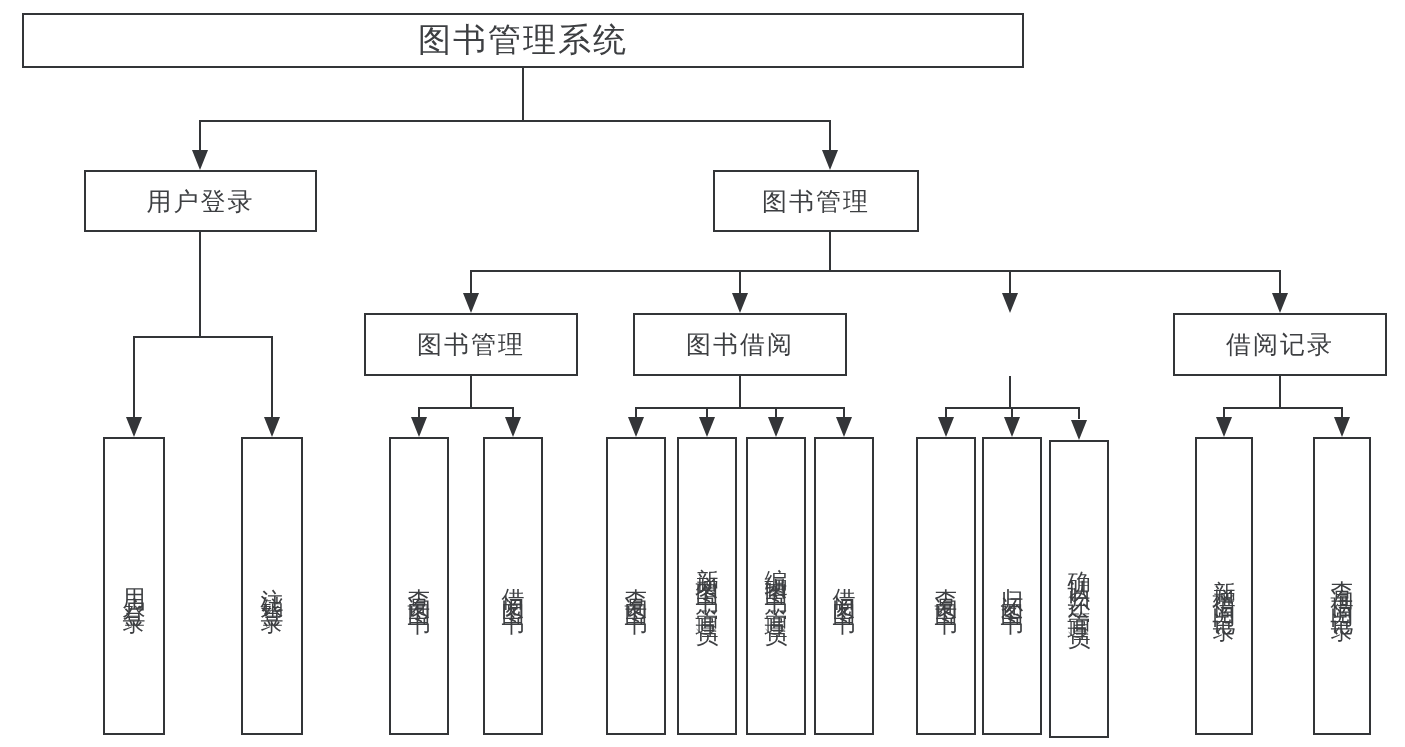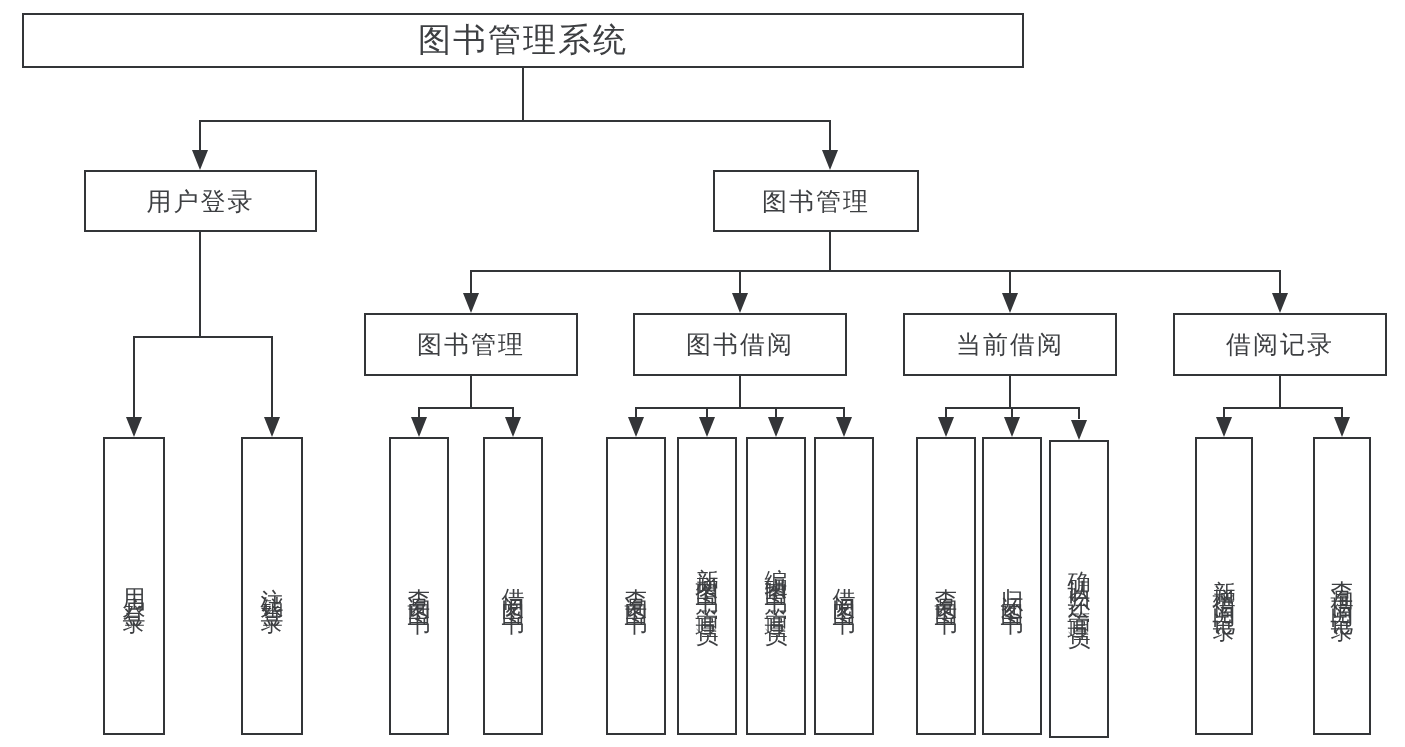--- a/index.html
+++ b/index.html
@@ -76,21 +76,20 @@
 
 <div id="canvas">
 
   <div class="box h root-box" style="left:22px; top:13px; width:1002px; height:55px;">图书管理系统</div>
 
   <div class="box h" style="left:84px; top:170px; width:233px; height:62px;">用户登录</div>
   <div class="box h" style="left:713px; top:170px; width:206px; height:62px;">图书管理</div>
 
   <div class="box h" style="left:364px; top:313px; width:214px; height:63px;">图书管理</div>
   <div class="box h" style="left:633px; top:313px; width:214px; height:63px;">图书借阅</div>
-  <div class="box h" style="left:903px; top:313px; width:214px; height:63px;">当前借阅</div>
   <div class="box h" style="left:1173px; top:313px; width:214px; height:63px;">借阅记录</div>
 
   <div class="box v" style="left:103px; top:437px; width:62px; height:298px;">
     <span class="vtext">用户登录</span>
   </div>
   <div class="box v" style="left:241px; top:437px; width:62px; height:298px;">
     <span class="vtext">注销登录</span>
   </div>
 
   <div class="box v" style="left:389px; top:437px; width:60px; height:298px;">

